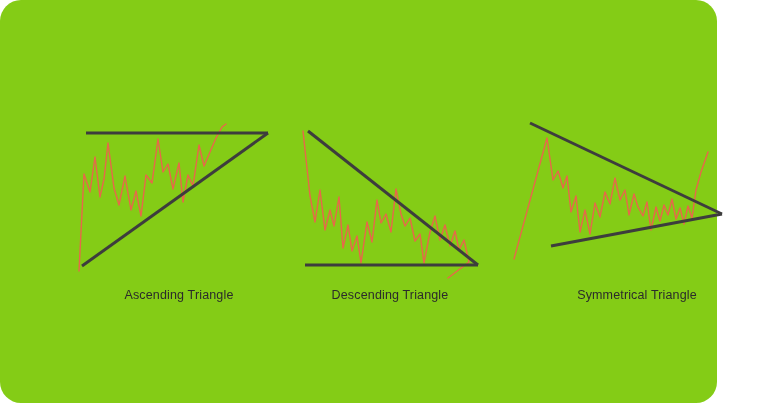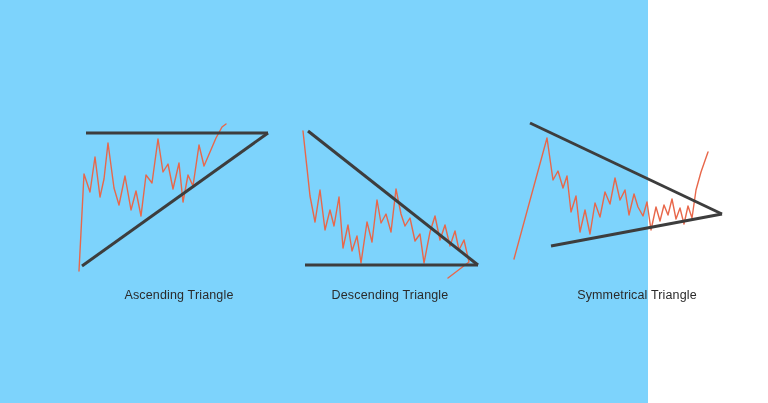--- a/index.html
+++ b/index.html
@@ -8,23 +8,24 @@
     background: #ffffff;
   }
   body {
     width: 768px;
     height: 403px;
     font-family: "Liberation Sans", sans-serif;
     overflow: hidden;
   }
   #figure {
     position: relative;
-    width: 648px;
+    width: 717px;
     height: 403px;
-    background: #7dd3fc;
+    background: #84cc16;
+    border-radius: 21px;
   }
   #patterns-svg {
     position: absolute;
     top: 0;
     left: 0;
     width: 768px;
     height: 403px;
     display: block;
   }
   .trendline {

